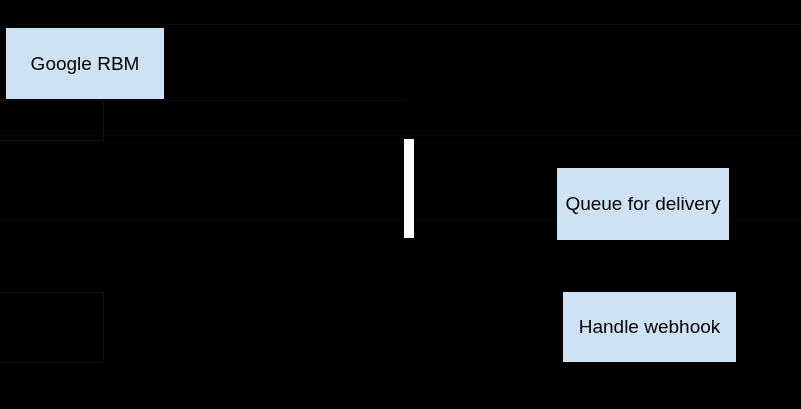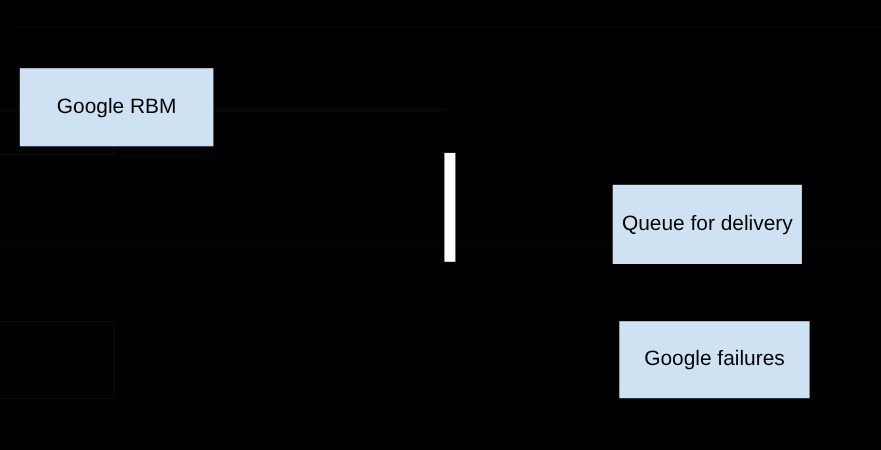--- a/index.html
+++ b/index.html
@@ -19,21 +19,21 @@
     display: flex;
     align-items: center;
     justify-content: center;
     text-align: center;
     font-size: 19px;
     line-height: 22px;
     color: #000;
     box-sizing: border-box;
     padding: 0 6px;
   }
-  #node-google-rbm      { left: 18px;  top: 28px;  width: 176px; height: 71px; margin-top: 34px; }
+  #node-google-rbm      { left: 6px;  top: 28px;  width: 158px; height: 71px; }
   #node-partner-webhook { left: 322px; top: 28px;  width: 171px; height: 71px; }
   #node-queue           { left: 557px; top: 143px; width: 172px; height: 72px; margin-top: 25px; }
   #node-handle          { left: 563px; top: 292px; width: 173px; height: 70px; }
   .activation-bar {
     position: absolute;
     left: 404px; top: 139px;
     width: 10px; height: 99px;
   }
   
   .faint-line {
@@ -77,16 +77,16 @@
   </div>
 
 
   <div class="activation-bar" style="background: rgb(255, 255, 255);"></div>
 
   <div class="node" id="node-queue" style="background: rgb(207, 226, 243);">
     <span>Queue for delivery</span>
   </div>
 
   <div class="node" id="node-handle" style="background: rgb(207, 226, 243);">
-    <span>Google failures</span>
+    <span>Handle webhook</span>
   </div>
 
 </div>
 
 </body></html>

